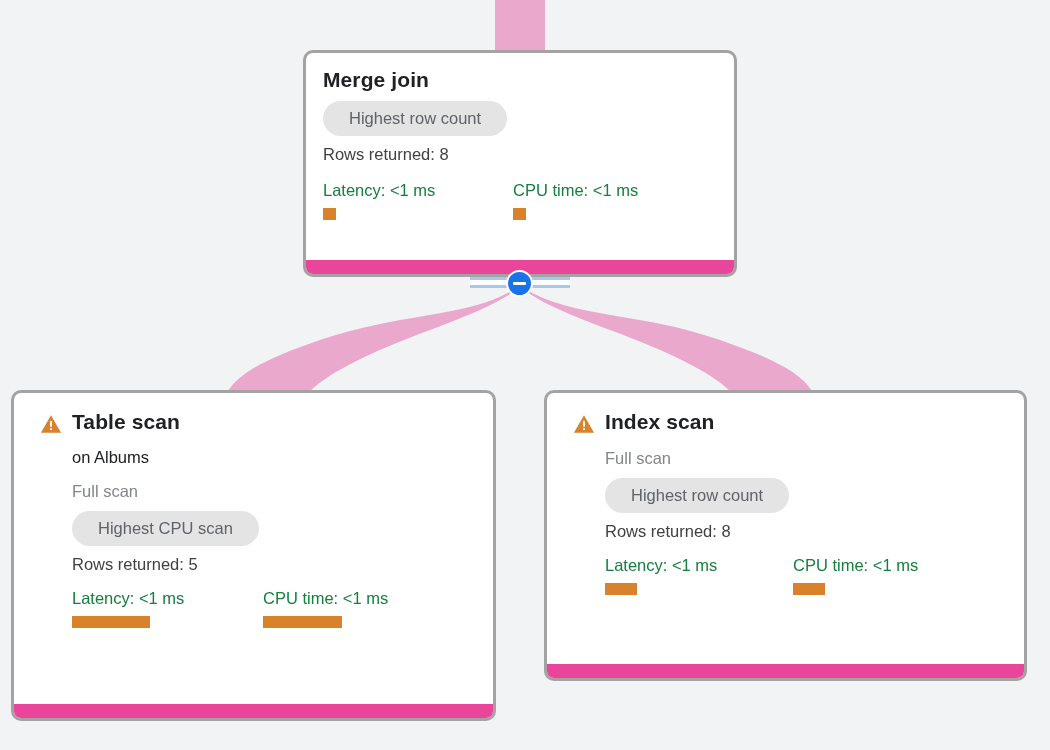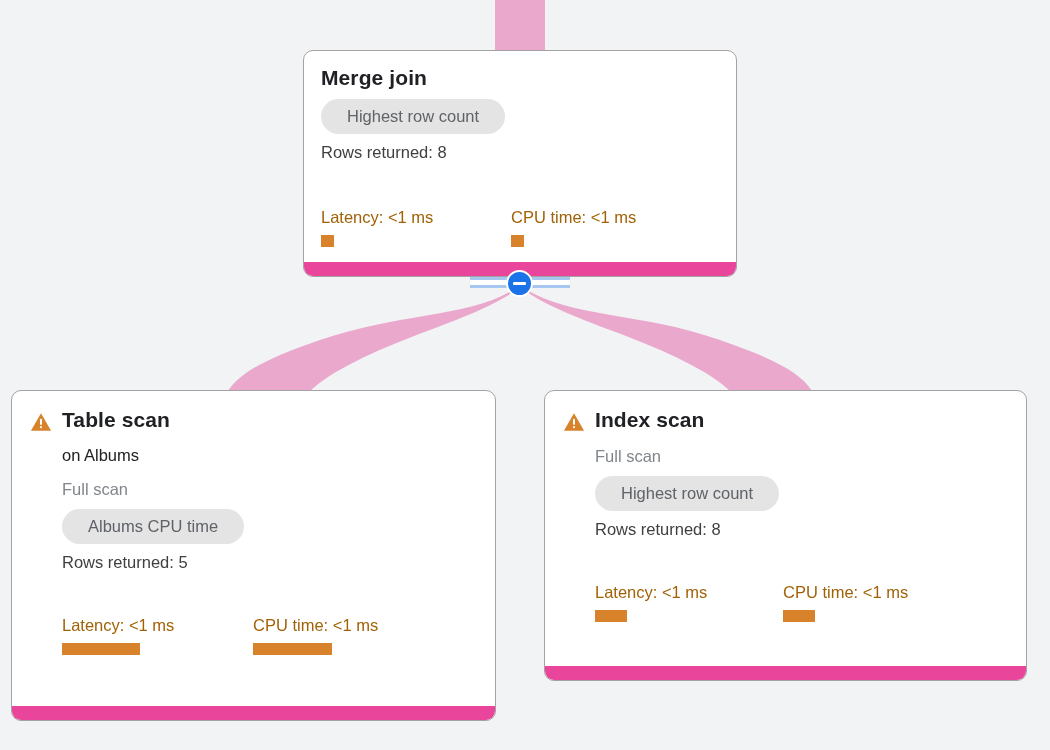--- a/index.html
+++ b/index.html
@@ -24,30 +24,30 @@
     position: absolute;
     left: 0;
     top: 0;
     width: 1050px;
     height: 750px;
     pointer-events: none;
   }
   .node-card {
     position: absolute;
     background: #ffffff;
-    border: 1px solid #a3a3a3;
+    border: 3px solid #a3a3a3;
     border-radius: 10px;
     box-sizing: border-box;
     overflow: hidden;
     display: flex;
     flex-direction: column;
   }
   .card-body {
     flex: 1 1 auto;
-    padding: 16px 18px 10px 18px;
+    padding: 16px 18px 10px 26px;
     display: flex;
     flex-direction: column;
     align-items: flex-start;
   }
   .card-accent {
     flex: 0 0 auto;
     height: 14px;
     width: 100%;
     background: #e8459b;
   }
@@ -119,24 +119,23 @@
     margin-top: 12px;
     width: 100%;
   }
   .metric {
     display: flex;
     flex-direction: column;
     align-items: flex-start;
   }
   .metric-label {
     font-size: 16.5px;
-    color: #a16207;
+    color: #15803d;
     line-height: 22px;
     white-space: nowrap;
-    margin-top: 29px;
   }
   .metric-bar {
     height: 12px;
     background: #d8822c;
     margin-top: 7px;
   }
 
   
   #node-merge-join {
     left: 303px;
@@ -262,21 +261,21 @@
         <svg class="warn-icon" viewBox="0 0 24 24">
           <path d="M12 2.5 L23 21.5 L1 21.5 Z" fill="#d8822c"></path>
           <rect x="10.9" y="8.5" width="2.2" height="6.6" rx="1" fill="#ffffff"></rect>
           <rect x="10.9" y="16.4" width="2.2" height="2.4" rx="1" fill="#ffffff"></rect>
         </svg>
         <div class="heading-block">
           <div class="node-title">Table scan</div>
           <div class="node-subject">on Albums</div>
           <div class="node-scan-type">Full scan</div>
           <div class="chips">
-            <div class="chip">Albums CPU time</div>
+            <div class="chip">Highest CPU scan</div>
           </div>
           <div class="rows-returned">Rows returned: 5</div>
           <div class="metrics">
             <div class="metric">
               <div class="metric-label">Latency: &lt;1 ms</div>
               <div class="metric-bar"></div>
             </div>
             <div class="metric">
               <div class="metric-label">CPU time: &lt;1 ms</div>
               <div class="metric-bar"></div>

